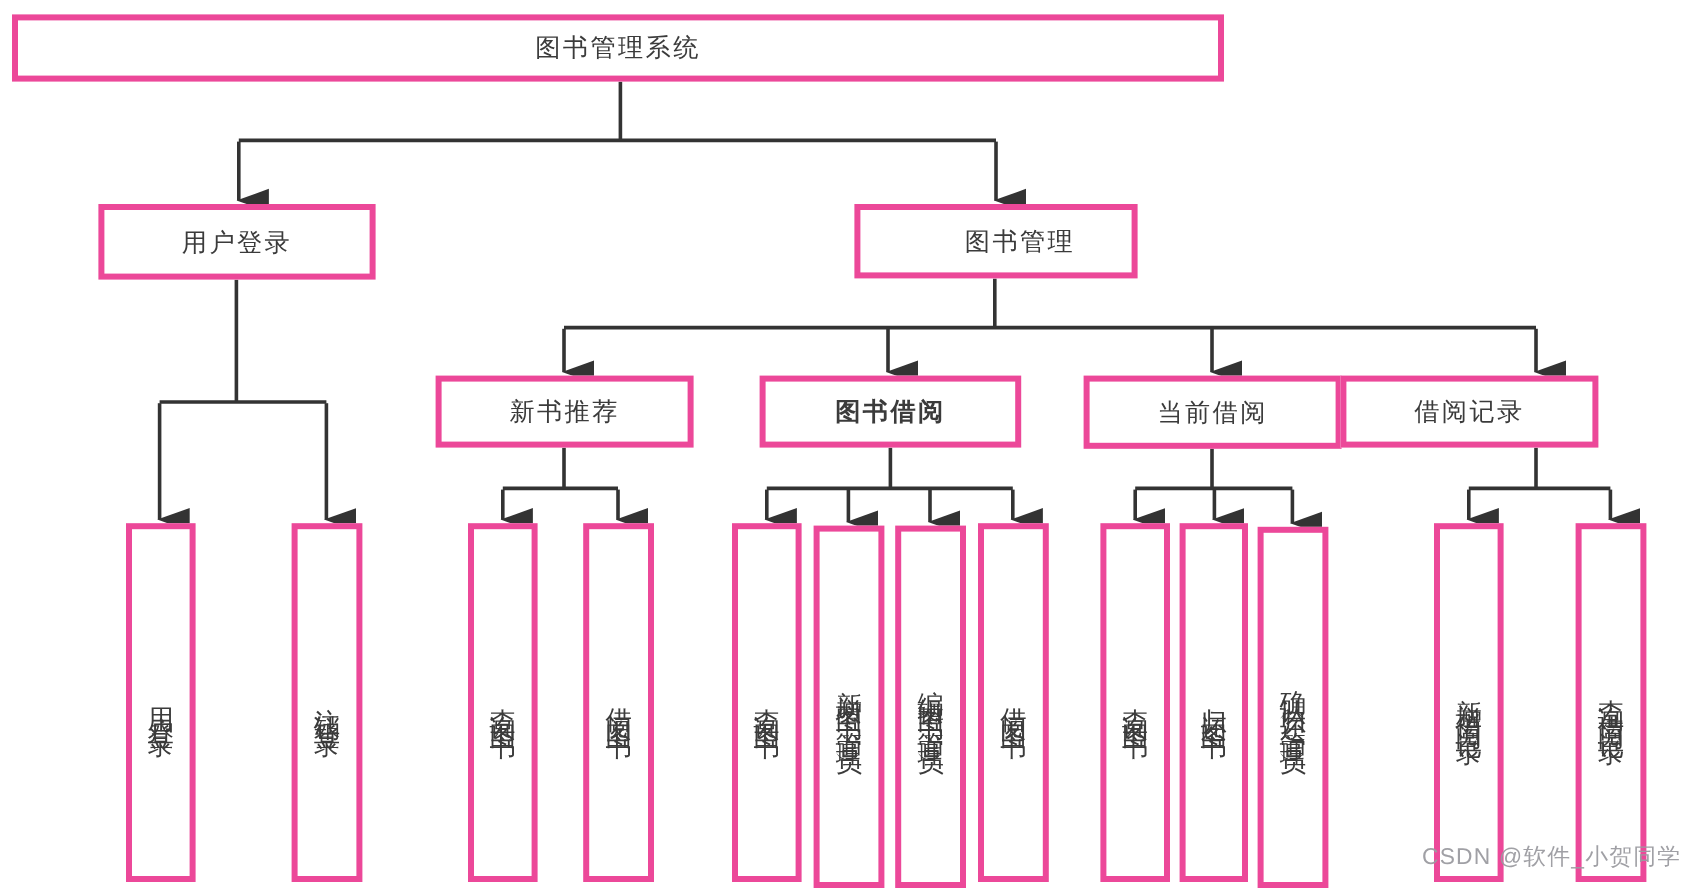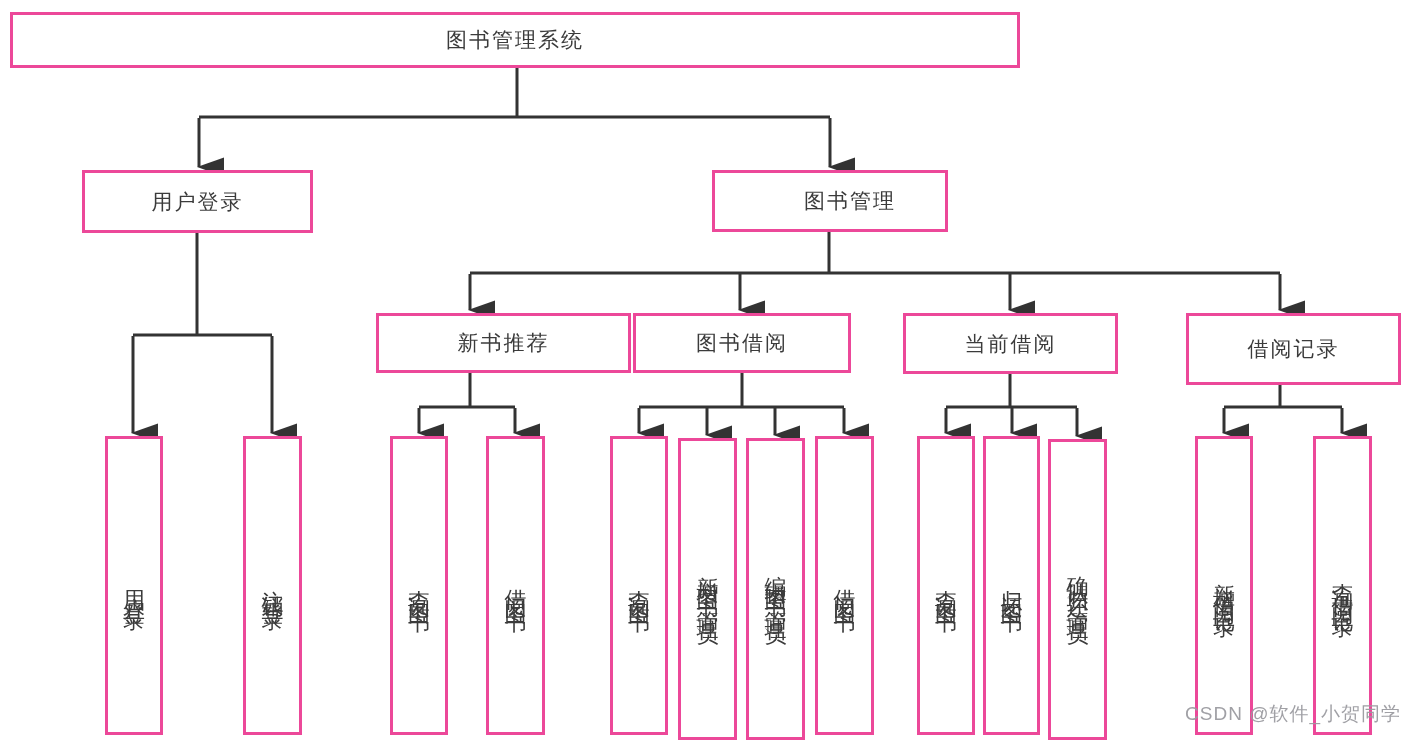--- a/index.html
+++ b/index.html
@@ -14,43 +14,43 @@
   .connector-layer {
     position: absolute;
     left: 0; top: 0;
     width: 1405px; height: 747px;
     pointer-events: none;
   }
   .box {
     position: absolute;
     box-sizing: border-box;
     background: #ffffff;
-    border: 3px solid #ec4899;
+    border: 5px solid #ec4899;
     display: flex;
     align-items: center;
     justify-content: center;
     color: #3b3b3b;
   }
   .h-box { font-size: 21px; letter-spacing: 2px; white-space: nowrap; }
   .v-box span {
     writing-mode: vertical-rl;
     text-orientation: mixed;
     font-size: 22px;
     letter-spacing: 7px;
     line-height: 1;
     color: #3b3b3b;
   }
   
   .n-root            { left: 10px;   top: 12px;  width: 1010px; height: 56px; }
   .n-user-login      { left: 82px;   top: 170px; width: 231px;  height: 63px; }
   .n-book-mgmt       { left: 712px;  top: 170px; width: 236px;  height: 62px; padding-left: 40px; }
-  .n-new-book-rec    { left: 363px;  top: 313px; width: 255px;  height: 60px; margin-left: 13px; }
-  .n-book-borrow     { left: 633px;  top: 313px; width: 218px;  height: 60px; }
+  .n-new-book-rec    { left: 363px;  top: 313px; width: 215px;  height: 60px; }
+  .n-book-borrow     { left: 633px;  top: 313px; width: 218px;  height: 60px; font-weight: bold; }
   .n-current-borrow  { left: 903px;  top: 313px; width: 215px;  height: 61px; }
-  .n-borrow-records  { left: 1186px; top: 313px; width: 215px;  height: 72px; }
+  .n-borrow-records  { left: 1117px; top: 313px; width: 215px;  height: 60px; }
   .n-leaf-user-login     { left: 105px;  top: 436px; width: 58px; height: 299px; }
   .n-leaf-logout         { left: 243px;  top: 436px; width: 59px; height: 299px; }
   .n-leaf-query-books-1  { left: 390px;  top: 436px; width: 58px; height: 299px; }
   .n-leaf-borrow-books-1 { left: 486px;  top: 436px; width: 59px; height: 299px; }
   .n-leaf-query-books-2  { left: 610px;  top: 436px; width: 58px; height: 299px; }
   .n-leaf-add-book       { left: 678px;  top: 438px; width: 59px; height: 302px; }
   .n-leaf-edit-book      { left: 746px;  top: 438px; width: 59px; height: 302px; }
   .n-leaf-borrow-books-2 { left: 815px;  top: 436px; width: 59px; height: 299px; }
   .n-leaf-query-books-3  { left: 917px;  top: 436px; width: 58px; height: 299px; }
   .n-leaf-return-book    { left: 983px;  top: 436px; width: 57px; height: 299px; }

